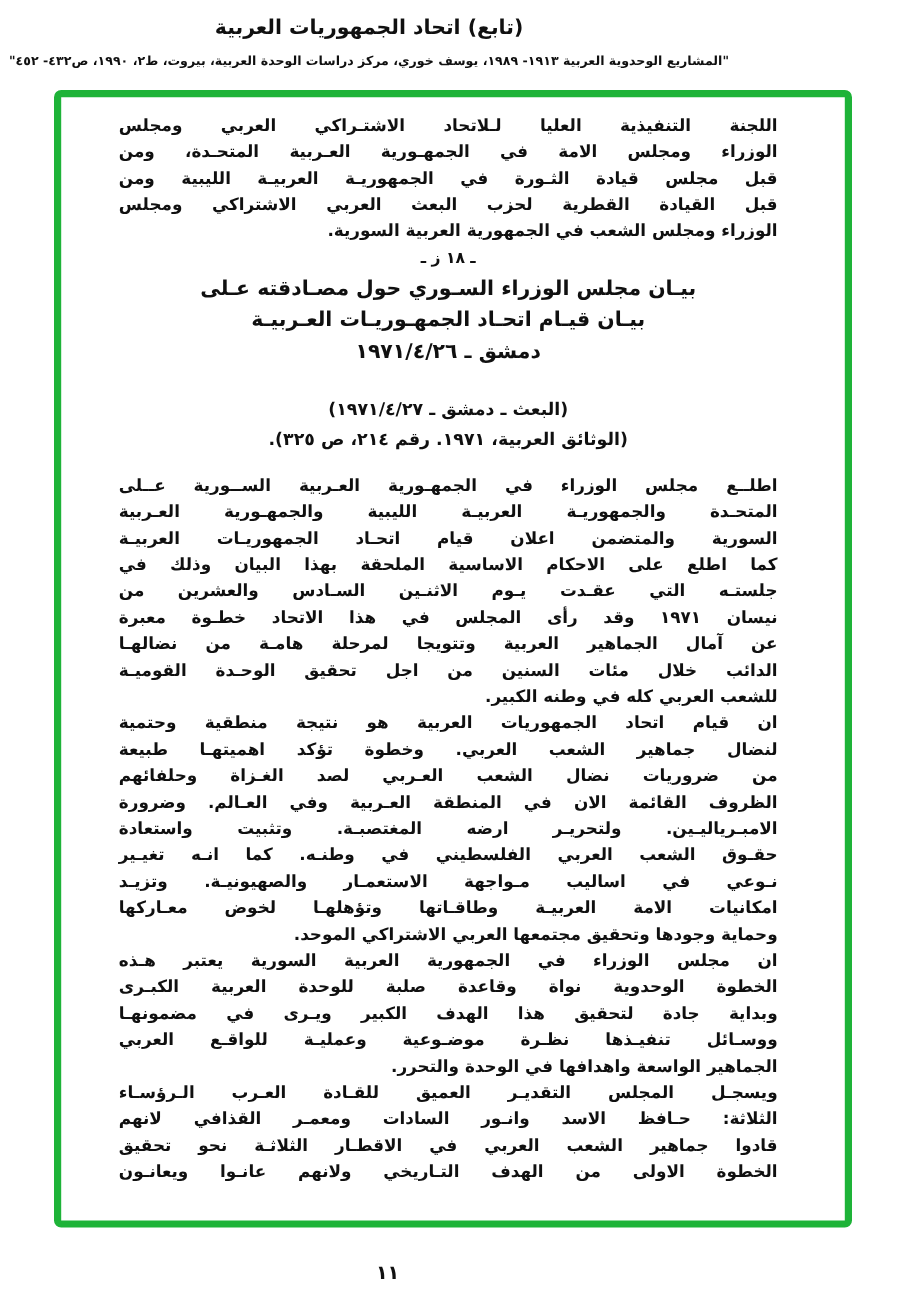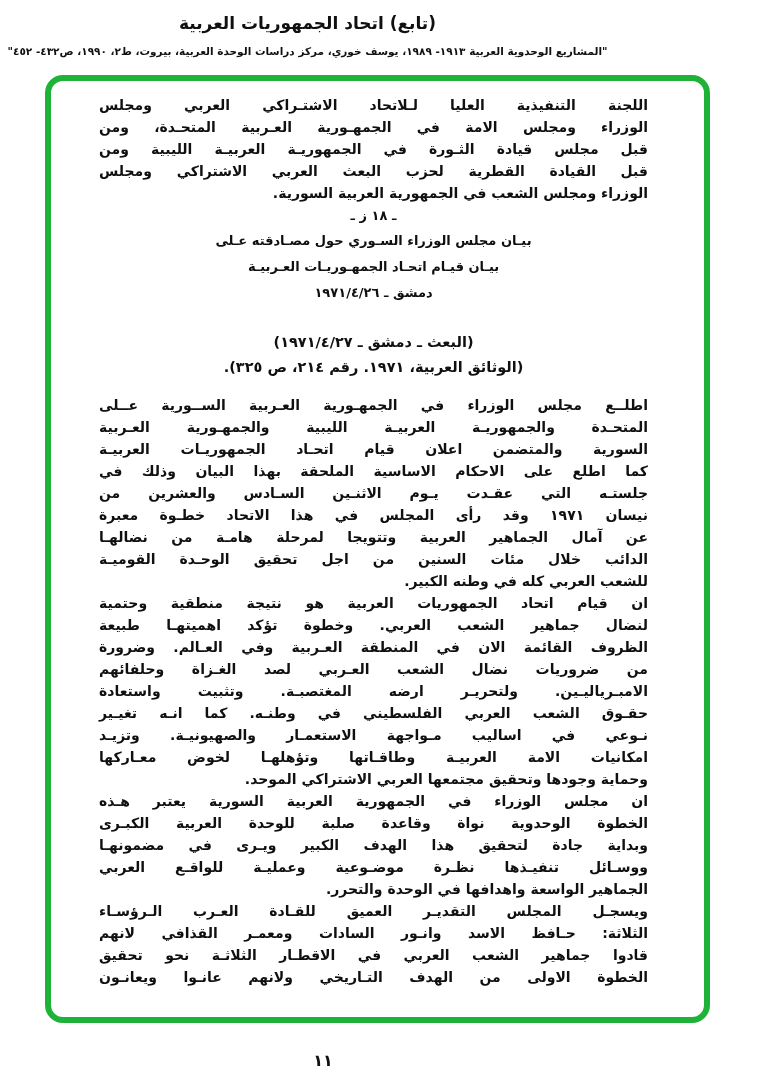--- a/index.html
+++ b/index.html
@@ -16,35 +16,35 @@
   .page-header .title{
     font-size:17px;font-weight:bold;line-height:26px;letter-spacing:0;
   }
   .page-header .citation{
     font-size:10.5px;font-weight:bold;line-height:14px;margin-top:8px;
     white-space:nowrap;
   }
   .doc-frame{
     position:absolute;left:45px;top:75px;
     width:665px;height:948px;box-sizing:border-box;
-    border:6px solid #0f172a;border-radius:18px;
+    border:6px solid #0f172a;border-radius:6px;
     background:#ffffff;
     padding:13px 56px 0 48px;
     direction:rtl;overflow:hidden;
   }
   .tline{
     font-size:14px;font-weight:bold;line-height:22px;
     text-justify:inter-word;
   }
   .al-justify{text-align:justify;text-align-last:justify;}
   .al-right{text-align:right;}
   .al-center{text-align:center;text-align-last:center;}
   .section-marker .tline{font-size:13px;line-height:21px;font-weight:bold;}
   .statement-heading{margin:2px 0 3px 0;}
-  .statement-heading .tline{font-size:13px;line-height:26px;}
+  .statement-heading .tline{font-size:17px;line-height:26px;}
   .source-block{margin:24px 0 14px 0;}
   .source-block .tline{font-size:14.5px;line-height:25px;}
   .body-paragraph{margin:0;}
   .intro-paragraph{margin-bottom:1px;}
   .page-number{
     position:absolute;bottom:8px;left:0;width:646px;
     text-align:center;font-size:16px;font-weight:bold;direction:rtl;
   }
 </style>
 </head>
@@ -87,22 +87,22 @@
       <div class="tline al-justify">جلستـه التي عقـدت يـوم الاثنـين السـادس والعشرين من</div>
       <div class="tline al-justify">نيسان ١٩٧١ وقد رأى المجلس في هذا الاتحاد خطـوة معبرة</div>
       <div class="tline al-justify">عن آمال الجماهير العربية وتتويجا لمرحلة هامـة من نضالهـا</div>
       <div class="tline al-justify">الدائب خلال مئات السنين من اجل تحقيق الوحـدة القوميـة</div>
       <div class="tline al-right">للشعب العربي كله في وطنه الكبير.</div>
     </section>
 
   <section class="body-paragraph">
       <div class="tline al-justify">ان قيام اتحاد الجمهوريات العربية هو نتيجة منطقية وحتمية</div>
       <div class="tline al-justify">لنضال جماهير الشعب العربي. وخطوة تؤكد اهميتهـا طبيعة</div>
+      <div class="tline al-justify">من ضروريات نضال الشعب العـربي لصد الغـزاة وحلفائهم</div>
       <div class="tline al-justify">الظروف القائمة الان في المنطقة العـربية وفي العـالم. وضرورة</div>
-      <div class="tline al-justify">من ضروريات نضال الشعب العـربي لصد الغـزاة وحلفائهم</div>
       <div class="tline al-justify">الامبـرياليـين. ولتحريـر ارضه المغتصبـة. وتثبيت واستعادة</div>
       <div class="tline al-justify">حقـوق الشعب العربي الفلسطيني في وطنـه. كما انـه تغيـير</div>
       <div class="tline al-justify">نـوعي في اساليب مـواجهة الاستعمـار والصهيونيـة. وتزيـد</div>
       <div class="tline al-justify">امكانيات الامة العربيـة وطاقـاتها وتؤهلهـا لخوض معـاركها</div>
       <div class="tline al-right">وحماية وجودها وتحقيق مجتمعها العربي الاشتراكي الموحد.</div>
     </section>
 
   <section class="body-paragraph">
       <div class="tline al-justify">ان مجلس الوزراء في الجمهورية العربية السورية يعتبر هـذه</div>
       <div class="tline al-justify">الخطوة الوحدوية نواة وقاعدة صلبة للوحدة العربية الكبـرى</div>

